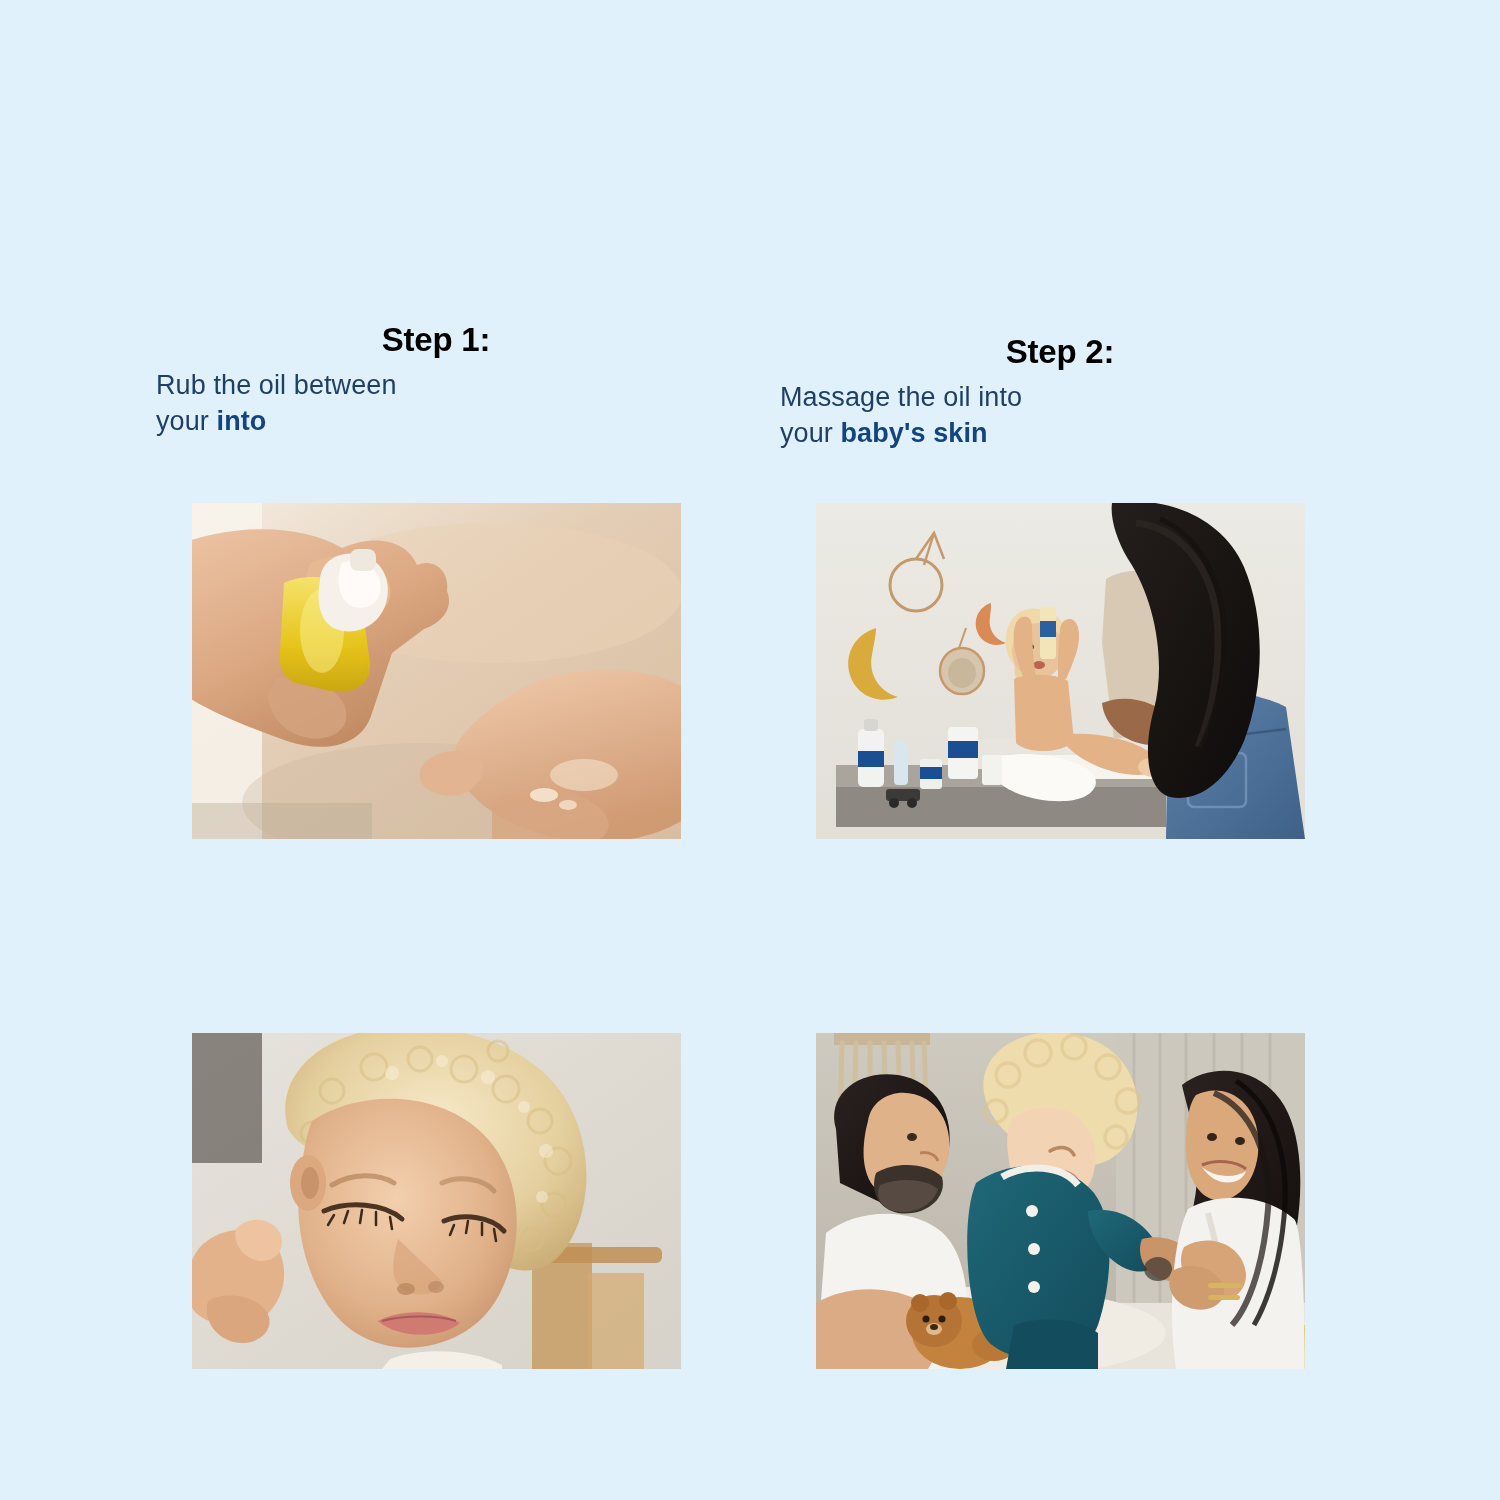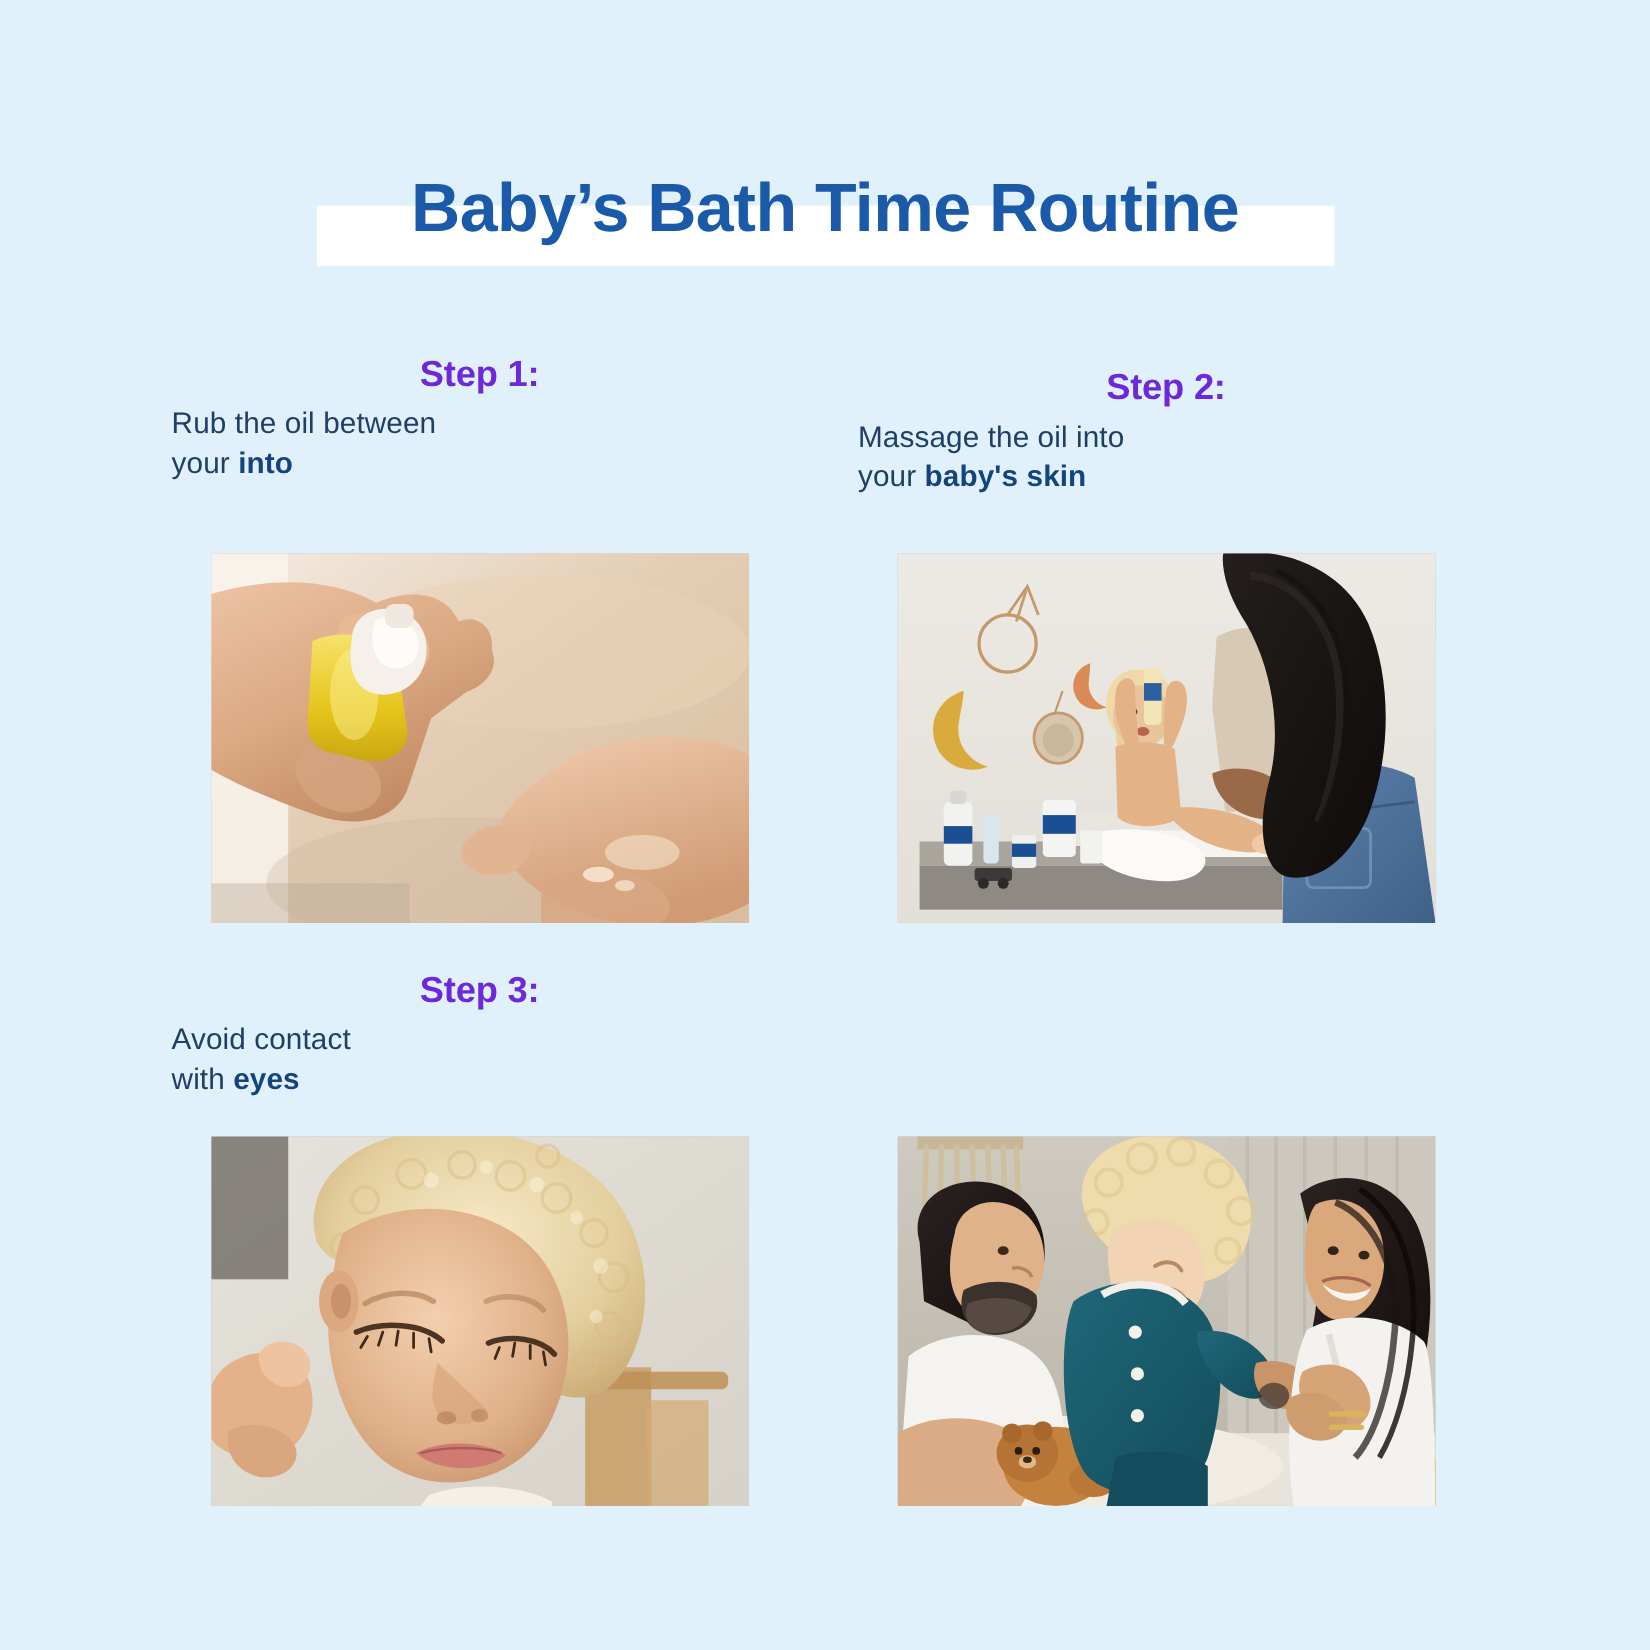--- a/index.html
+++ b/index.html
@@ -70,21 +70,21 @@
   .step.col-left  { left: 156px; }
   .step.col-right { left: 780px; margin-top: 12px; }
   .step.row-1 { top: 318px; }
   .step.row-2 { top: 878px; }
 
   .step-heading {
     text-align: center;
     font-size: 33px;
     line-height: 44px;
     font-weight: bold;
-    color: #6d28d9;
+    color: #000000;
     letter-spacing: -0.2px;
   }
 
   .step-desc {
     text-align: left;
     font-size: 27px;
     line-height: 36px;
     color: #1f3f66;
     font-weight: 400;
     margin-top: 5px;
@@ -108,50 +108,39 @@
   .photo.p3 { left: 192px;  top: 1033px; }
   .photo.p4 { left: 816px;  top: 1033px; }
 
   .photo svg { display: block; width: 100%; height: 100%; }
 </style>
 </head>
 <body>
 
 <div class="page">
 
-  <div class="title-wrap">
-    <div class="title-band"></div>
-    <div class="title-text">Baby’s Bath Time Routine</div>
-  </div>
 
   <div class="grid">
 
     <div class="step col-left row-1">
       <div class="step-heading">Step 1:</div>
       <div class="step-desc">
         <span>Rub the oil between</span><br>
         <span>your </span><b>into</b>
       </div>
     </div>
 
     <div class="step col-right row-1">
       <div class="step-heading">Step 2:</div>
       <div class="step-desc">
         <span>Massage the oil into</span><br>
         <span>your </span><b>baby's skin</b>
       </div>
     </div>
 
-    <div class="step col-left row-2">
-      <div class="step-heading">Step 3:</div>
-      <div class="step-desc">
-        <span>Avoid contact</span><br>
-        <span>with </span><b>eyes</b>
-      </div>
-    </div>
 
     <div class="step col-right row-2">
     </div>
 
     <div class="photo p1">
       <svg viewBox="0 0 489 336" preserveAspectRatio="xMidYMid slice">
         <defs>
           <linearGradient id="bg1" x1="0" y1="0" x2="1" y2="1">
             <stop offset="0" stop-color="#f4ece2"></stop>
             <stop offset="0.45" stop-color="#e3cdb4"></stop>

